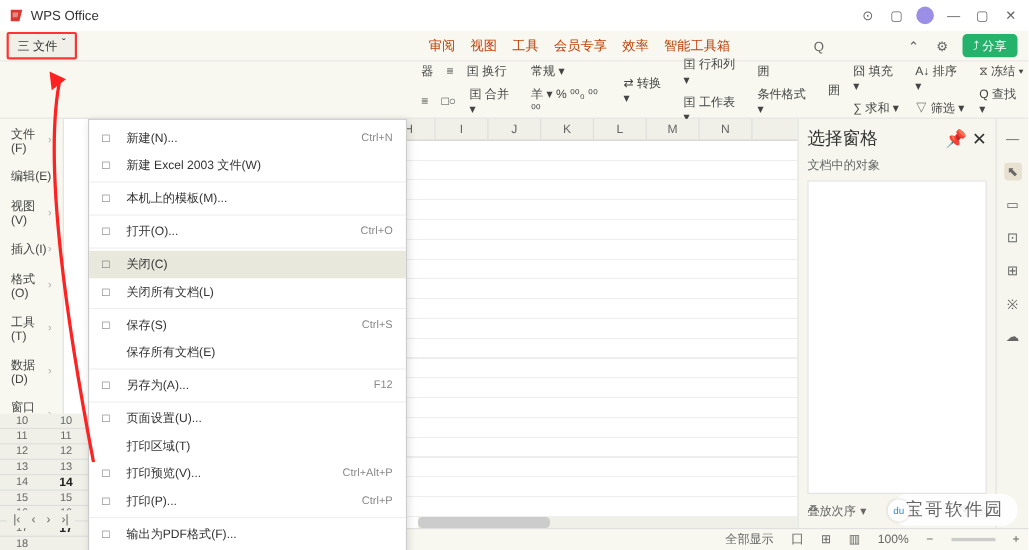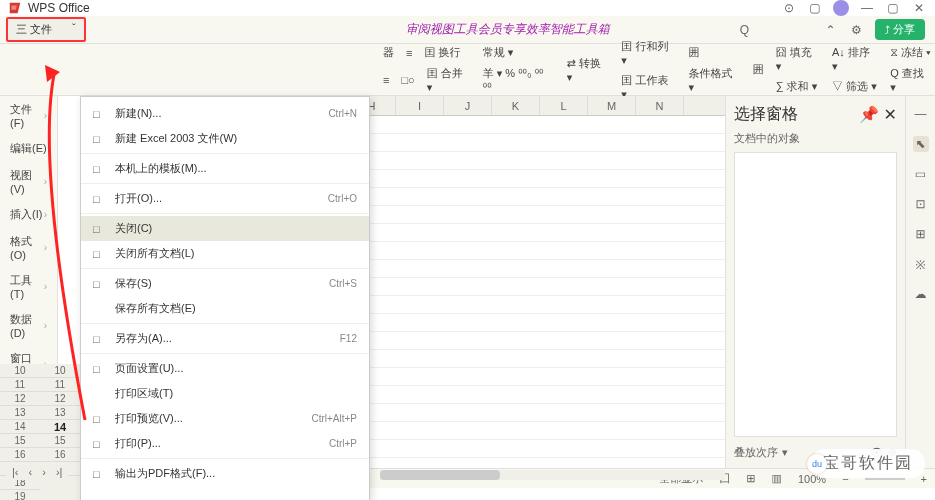--- a/index.html
+++ b/index.html
@@ -1,27 +1,27 @@
 <!DOCTYPE html>
 <html><head>
 <meta charset="utf-8">
 <style>
   * { box-sizing: border-box; margin: 0; padding: 0; font-family: "Microsoft YaHei", Arial, sans-serif; }
   body { background: #fff; width: 935px; height: 500px; overflow: hidden; font-size: 12px; color: #333; position: relative; }
-  .titlebar { height: 16px; display: flex; align-items: center; padding: 0 8px; background: #fff; }
+  .titlebar { height: 28px; display: flex; align-items: center; padding: 0 8px; background: #fff; }
   .logo { width: 14px; height: 14px; margin-right: 6px; }
   .title-text { font-size: 12px; color: #333; flex: 0 0 auto; }
   .title-spacer { flex: 1; }
   .win-btns { display: flex; gap: 10px; align-items: center; }
   .win-btn { width: 16px; height: 14px; display: flex; align-items: center; justify-content: center; color: #666; font-size: 12px; cursor: pointer; }
   .avatar { width: 16px; height: 16px; border-radius: 50%; background: #9b8ee6; }
   
   .tabbar { height: 28px; display: flex; align-items: center; padding-left: 6px; border-bottom: 1px solid #e0e0e0; background: #f8f8f0; }
-  .file-tab { border: 2px solid #ff3333; color: #333; padding: 3px 8px; display: flex; align-items: flex-start; gap: 20px; font-size: 11px; background: #f0f0e8; border-radius: 2px; }
-  .menu-tabs { display: flex; margin-left: 320px; font-size: 12px; color: #a21caf; font-style: italic; }
+  .file-tab { border: 2px solid #ff3333; color: #333; padding: 3px 8px; display: flex; align-items: flex-start; gap: 4px; font-size: 11px; background: #f0f0e8; border-radius: 2px; }
+  .menu-tabs { display: flex; gap: 14px; margin-left: 320px; font-size: 12px; color: #c2410c; }
   .menu-tab { cursor: pointer; }
   .search-right { margin-left: auto; display: flex; gap: 10px; align-items: center; padding-right: 10px; }
   .share-btn { background: #25b36b; color: #fff; padding: 3px 10px; border-radius: 4px; font-size: 11px; display: flex; align-items: center; gap: 3px; }
   
   .toolbar { height: 52px; background: #f8f8f0; border-bottom: 1px solid #e0e0e0; display: flex; align-items: center; padding-left: 380px; gap: 6px; font-size: 11px; color: #444; }
   .tool-item { display: flex; align-items: center; gap: 2px; cursor: pointer; padding: 2px 3px; }
   .tool-col { display: flex; flex-direction: column; gap: 2px; }
   
   .main { display: flex; height: calc(500px - 28px - 28px - 52px - 20px); position: relative; }
   

